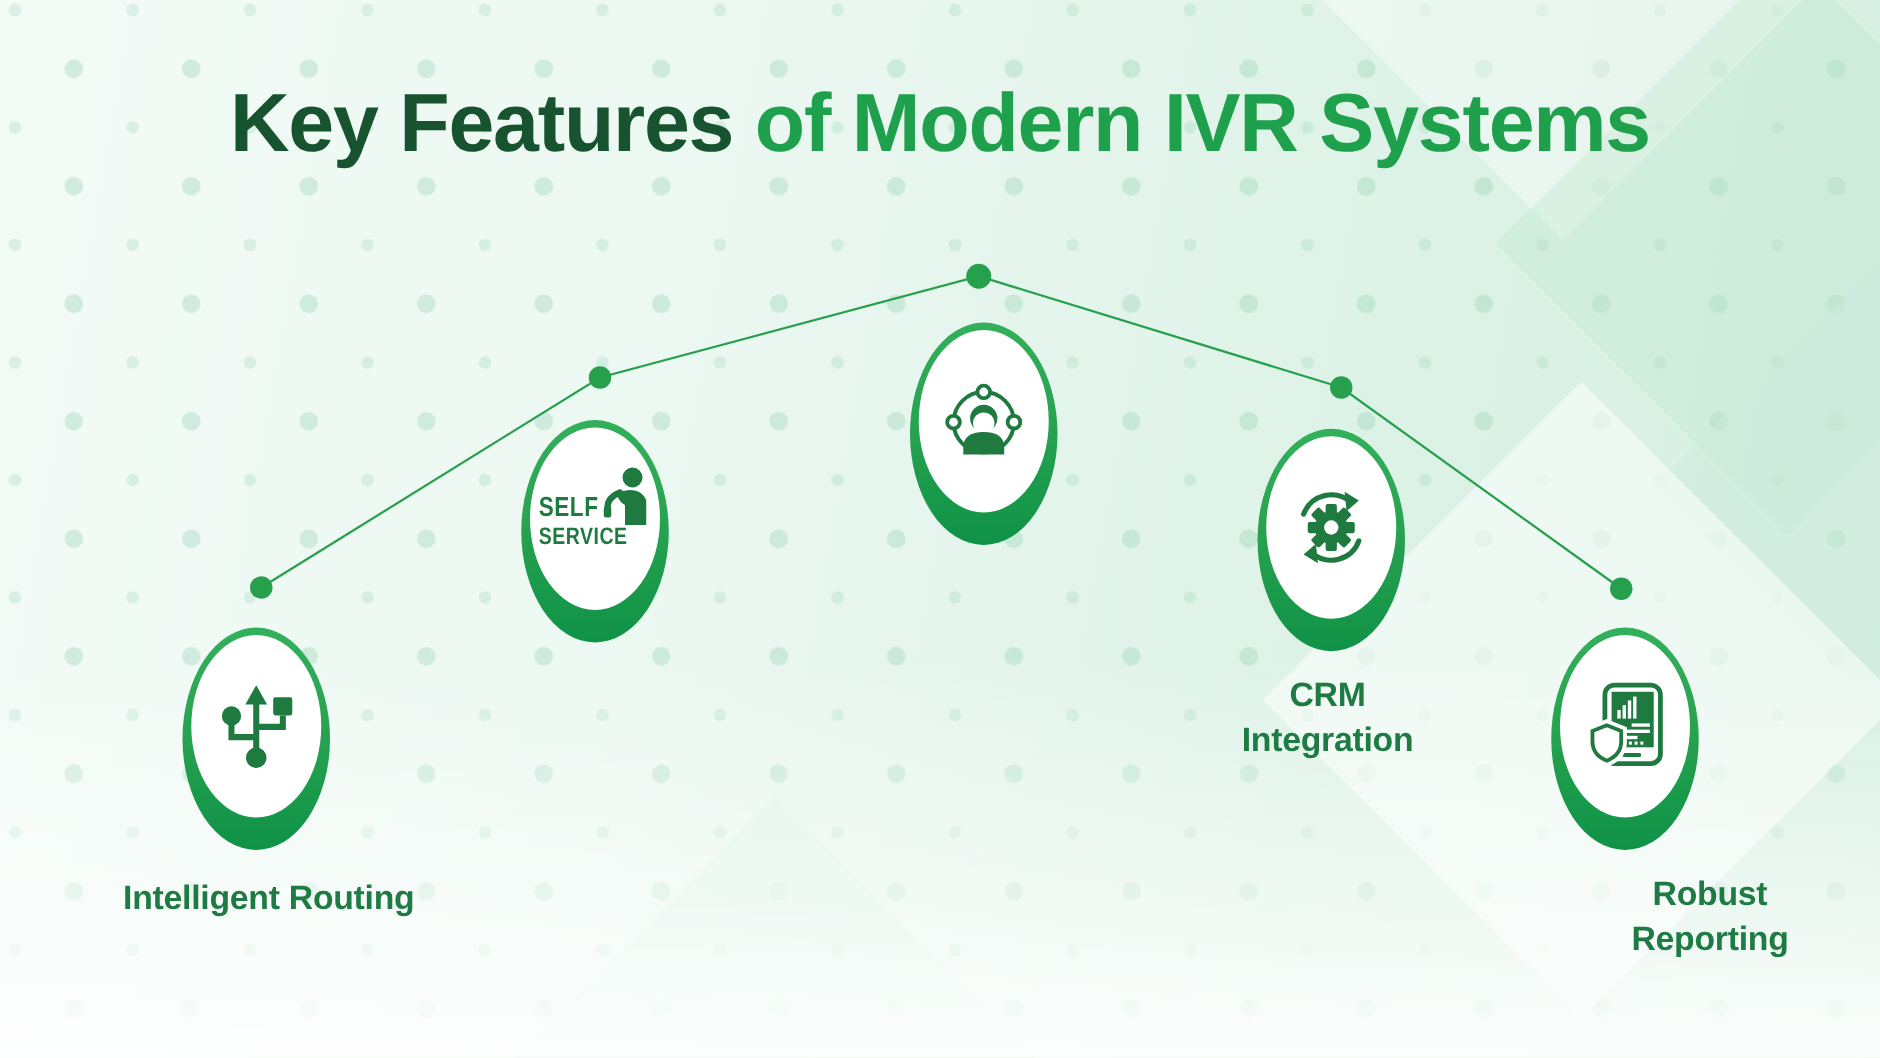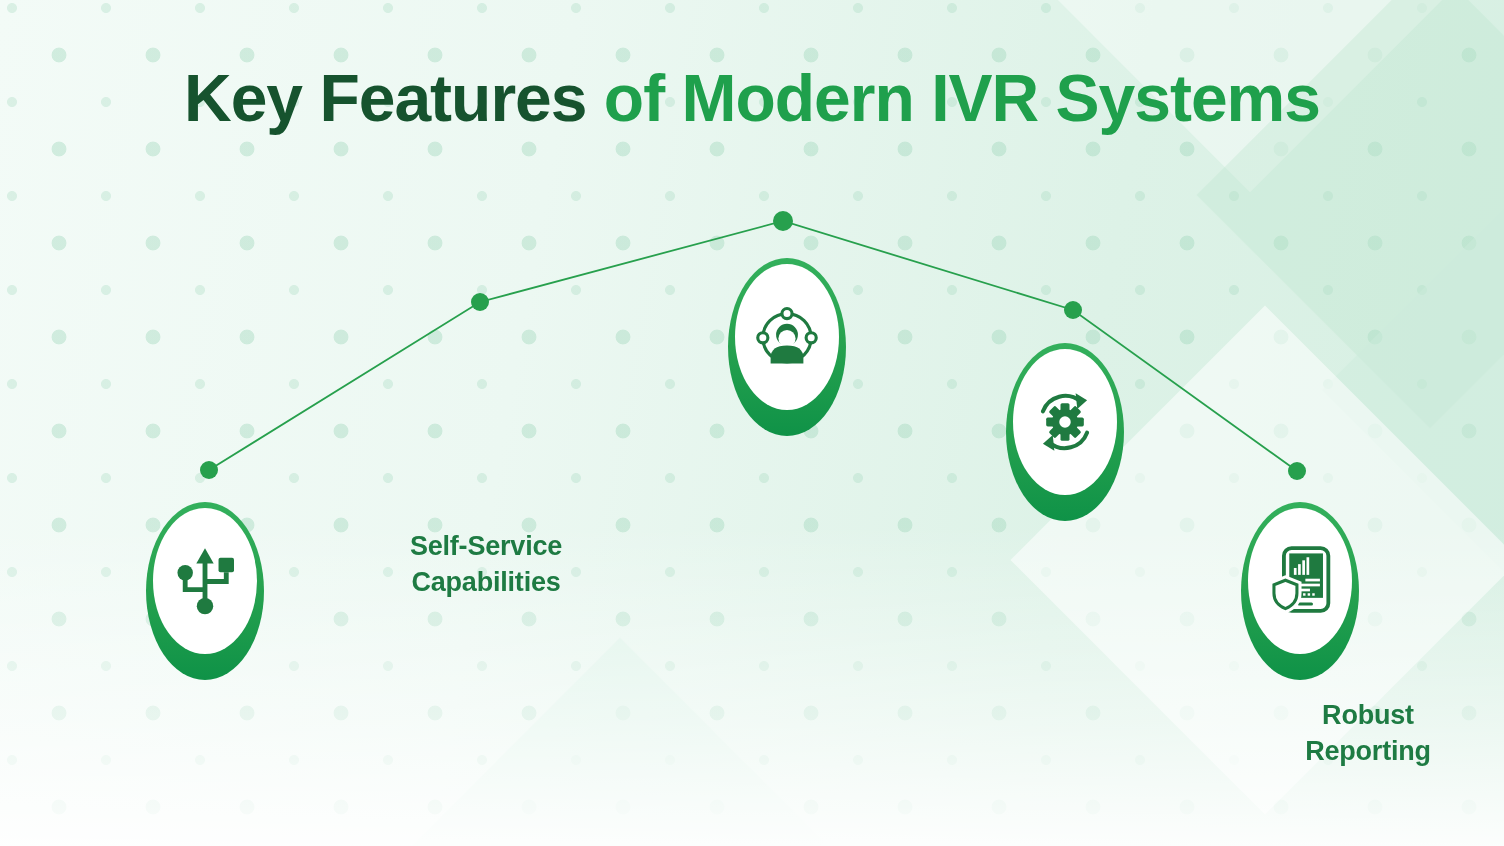--- a/index.html
+++ b/index.html
@@ -72,23 +72,40 @@
           <polygon points="30,1 21,17 39,17" stroke="none"></polygon>
           <circle cx="9.5" cy="26.5" r="8" stroke="none"></circle>
           <path d="M9.5 32 V44 H30" fill="none" stroke-width="5"></path>
           <rect x="44" y="11" width="16" height="15" rx="2" stroke="none"></rect>
           <path d="M52 26 V35.5 H30" fill="none" stroke-width="5"></path>
           <circle cx="30" cy="61" r="8.5" stroke="none"></circle>
         </g>
       </svg>
     </div>
   </div>
+  <div class="node-label" style="left:15px;top:700px;">Intelligent Routing</div>
 
-  <div class="node-label" style="left:286px;top:528px;">Self-Service
-Capabilities</div>
+  <div class="egg" style="left:417px;top:336px;">
+    <div class="egg-icon">
+      <div class="ss-icon">
+        <div class="ss-text">
+          <div class="ss-line1">SELF</div>
+          <div class="ss-line2">SERVICE</div>
+        </div>
+        <svg class="ss-person" width="42" height="52" viewBox="0 0 42 52">
+          <g fill="#1f7a40">
+            <circle cx="25" cy="10" r="8"></circle>
+            <path d="M17 21 Q31 17 36 28 L36 48 H19 V32 Q15 30 13 25 Z"></path>
+            <path d="M15 22 Q5 26 5 34" fill="none" stroke="#1f7a40" stroke-width="5" stroke-linecap="round"></path>
+            <rect x="2" y="33" width="6" height="9" rx="2"></rect>
+          </g>
+        </svg>
+      </div>
+    </div>
+  </div>
 
   <div class="egg" style="left:728px;top:258px;">
     <div class="egg-icon">
       <svg width="78" height="72" viewBox="0 0 100 90">
         <circle cx="50" cy="46" r="31" fill="none" stroke="#1f7a40" stroke-width="4"></circle>
         <circle cx="50" cy="15" r="6.5" fill="#ffffff" stroke="#1f7a40" stroke-width="4"></circle>
         <circle cx="19" cy="46" r="6.5" fill="#ffffff" stroke="#1f7a40" stroke-width="4"></circle>
         <circle cx="81" cy="46" r="6.5" fill="#ffffff" stroke="#1f7a40" stroke-width="4"></circle>
         <circle cx="50" cy="42" r="14" fill="#1f7a40"></circle>
         <circle cx="50" cy="47" r="11" fill="#ffffff"></circle>
@@ -108,20 +125,22 @@
           <circle cx="44" cy="44" r="16"></circle>
         </g>
         <circle cx="44" cy="44" r="7" fill="#ffffff"></circle>
         <path d="M17 31 A29 29 0 0 1 63 19" fill="none" stroke="#1f7a40" stroke-width="5" stroke-linecap="round"></path>
         <polygon points="57,9 71,17.5 59,28" fill="#1f7a40"></polygon>
         <path d="M71 57 A29 29 0 0 1 25 69" fill="none" stroke="#1f7a40" stroke-width="5" stroke-linecap="round"></path>
         <polygon points="31,79 17,70.5 29,60" fill="#1f7a40"></polygon>
       </svg>
     </div>
   </div>
+  <div class="node-label" style="left:862px;top:538px;">CRM
+Integration</div>
 
   <div class="egg" style="left:1241px;top:502px;">
     <div class="egg-icon">
       <svg width="66" height="72" viewBox="0 0 86 94">
         <rect x="22" y="4" width="58" height="82" rx="10" fill="#ffffff" stroke="#1f7a40" stroke-width="5"></rect>
         <rect x="29" y="11" width="44" height="58" fill="#1f7a40"></rect>
         <g fill="#ffffff">
           <rect x="35" y="30" width="3.5" height="9"></rect>
           <rect x="40.5" y="25" width="3.5" height="14"></rect>
           <rect x="46" y="20" width="3.5" height="19"></rect>

